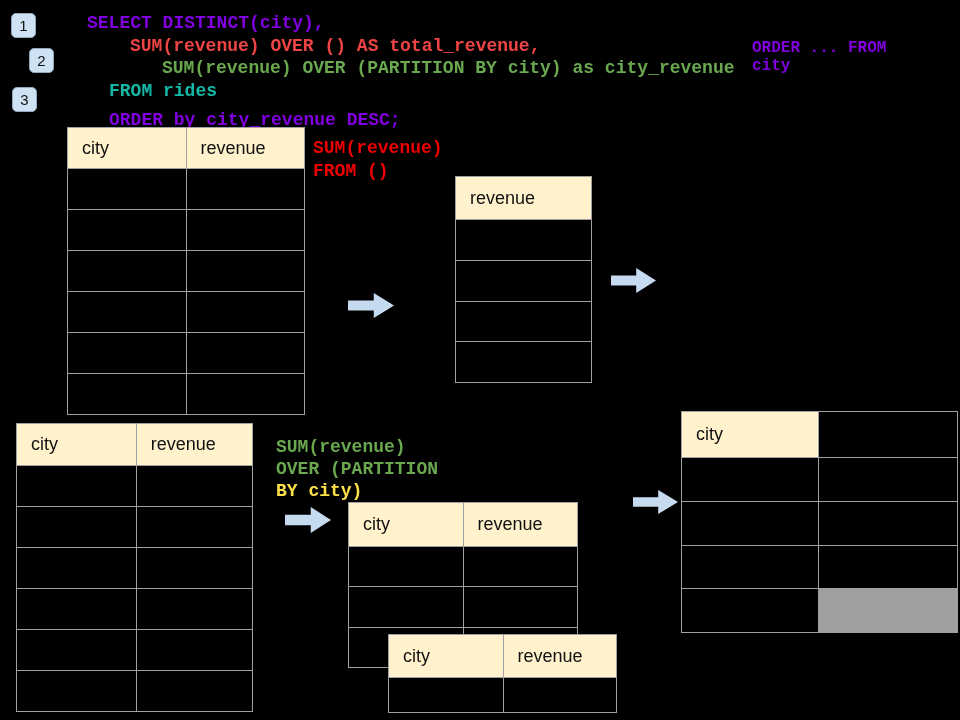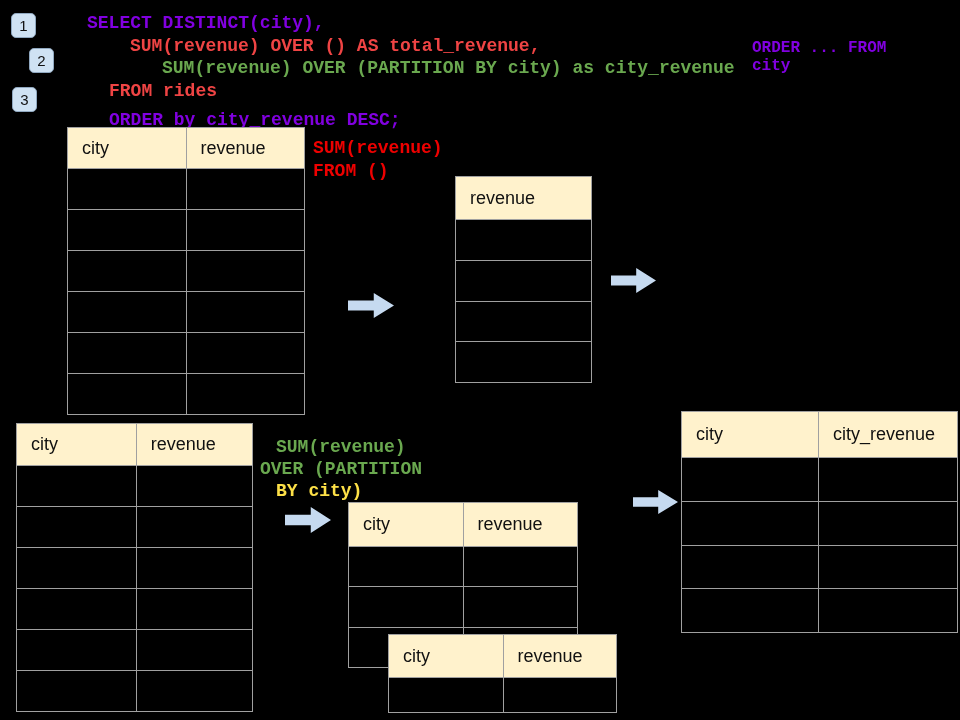--- a/index.html
+++ b/index.html
@@ -58,31 +58,31 @@
 </head>
 <body>
 
 <div class="badge" style="left:11px; top:13px;">1</div>
 <div class="badge" style="left:29px; top:48px;">2</div>
 <div class="badge" style="left:12px; top:87px;">3</div>
 
 <div class="code" style="left: 87px; top: 13px; color: rgb(129, 0, 224);">SELECT DISTINCT(city),</div>
 <div class="code" style="left: 130px; top: 36px; color: #ef4444;">SUM(revenue) OVER () AS total_revenue,</div>
 <div class="code" style="left: 130px; top: 58px; color: rgb(106, 168, 79); margin-left: 32px;">SUM(revenue) OVER (PARTITION BY city) as city_revenue</div>
-<div class="code" style="left: 109px; top: 81px; color: #ef4444;">FROM rides</div>
+<div class="code" style="left: 109px; top: 81px; color: #14b8a6;">FROM rides</div>
 <div class="code" style="left: 109px; top: 110px; color: rgb(129, 0, 224);">ORDER by city_revenue DESC;</div>
 
 <div class="code code-sm" style="left: 752px; top: 39px; color: rgb(129, 0, 224);">ORDER ... FROM</div>
 <div class="code code-sm" style="left: 752px; top: 57px; color: rgb(129, 0, 224);">city</div>
 
 <div class="code" style="left: 313px; top: 138px; color: rgb(238, 0, 0);">SUM(revenue)</div>
 <div class="code" style="left: 313px; top: 161px; color: rgb(238, 0, 0);">FROM ()</div>
 
 <div class="code" style="left: 276px; top: 437px; color: rgb(106, 168, 79);">SUM(revenue)</div>
-<div class="code" style="left: 260px; top: 459px; color: rgb(106, 168, 79);">OVER (PARTITION</div>
+<div class="code" style="left: 276px; top: 459px; color: rgb(106, 168, 79);">OVER (PARTITION</div>
 <div class="code" style="left: 276px; top: 481px; color: #fde047;">BY city)</div>
 
 <div class="tbl" style="left:67px; top:127px; width:238px; height:288px; --hh:40px; grid-template-columns:1fr 1fr;">
   <div class="hcell">city</div>
   <div class="hcell">revenue</div>
 <div class="tcell"></div>
     <div class="tcell"></div>
     <div class="tcell"></div>
     <div class="tcell"></div>
     <div class="tcell"></div>
@@ -133,21 +133,20 @@
 
 <div class="tbl" style="left:388px; top:634px; width:229px; height:79px; --hh:42px; grid-template-columns:1fr 0.99fr;">
   <div class="hcell">city</div>
   <div class="hcell">revenue</div>
 <div class="tcell"></div>
     <div class="tcell"></div>
   </div>
 
 <div class="tbl" style="left:681px; top:411px; width:277px; height:222px; --hh:45px; grid-template-columns:136px 1fr;">
   <div class="hcell">city</div>
-  <div class="hcell">city_revenue</div>
 <div class="tcell"></div>
     <div class="tcell"></div>
     <div class="tcell"></div>
     <div class="tcell"></div>
     <div class="tcell"></div>
     <div class="tcell"></div>
     <div class="tcell"></div>
     <div class="tcell"></div>
   </div>
 

